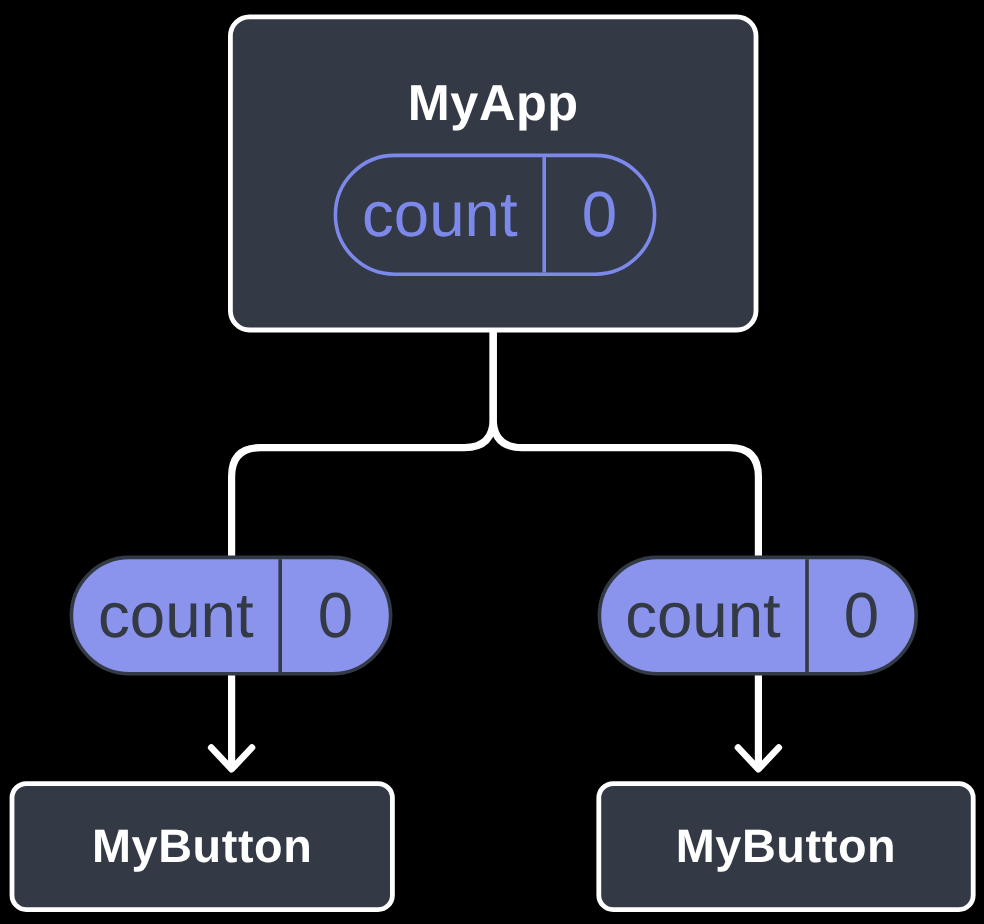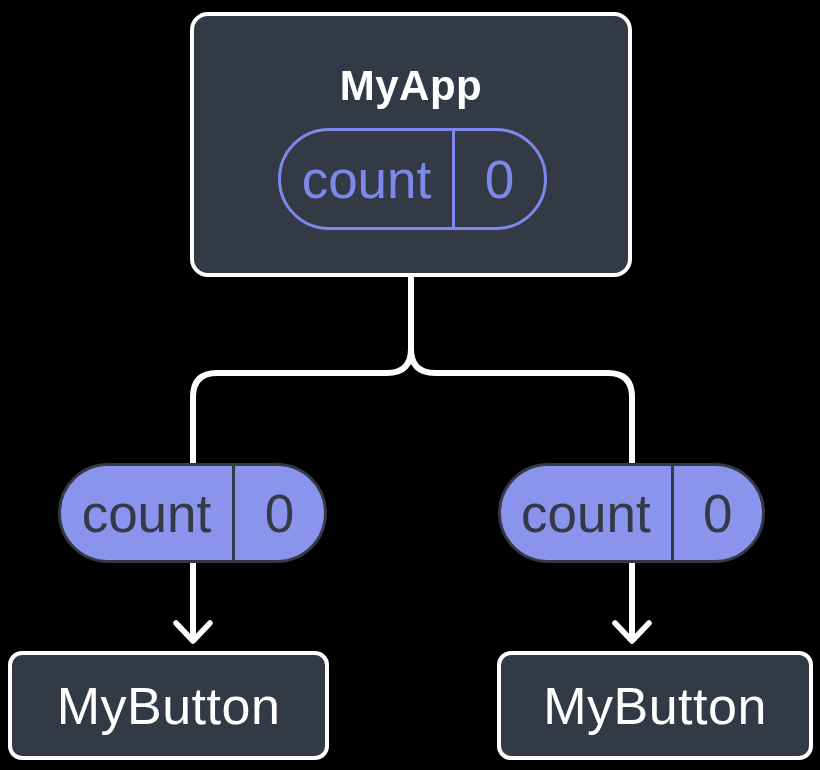--- a/index.html
+++ b/index.html
@@ -52,22 +52,22 @@
     letter-spacing:0.5px;
   }
   .node.leaf{
     border-radius:14px;
     display:flex;align-items:center;justify-content:center;
   }
   .node.leaf.left{left:8px;top:651px;width:321px;height:109px;}
   .node.leaf.right{left:497px;top:651px;width:316px;height:109px;}
   .leaf-title{
     color:var(--title-text);
-    font-size:52px;
-    font-weight:400;
+    font-size:39px;
+    font-weight:700;
     letter-spacing:0.5px;
   }
   .pill{
     position:absolute;
     box-sizing:border-box;
     display:flex;
     align-items:stretch;
     z-index:3;
     font-size:53px;
   }

